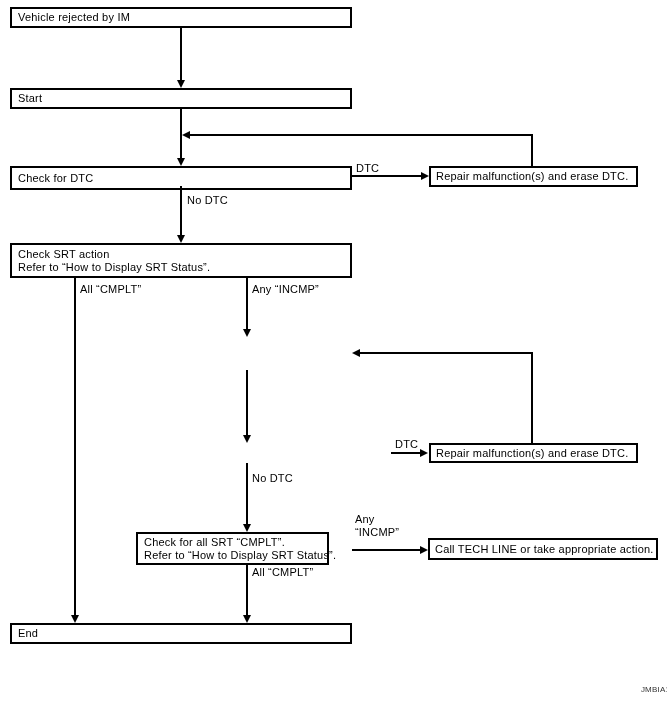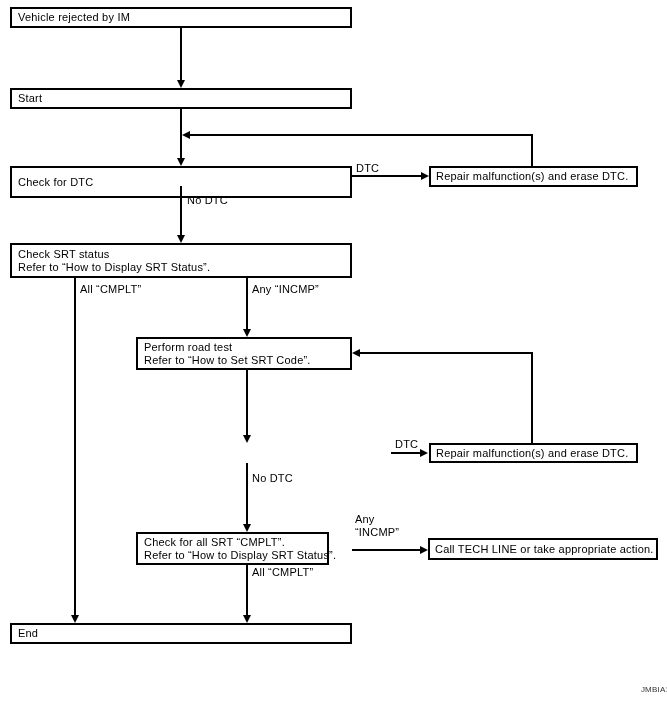--- a/index.html
+++ b/index.html
@@ -82,37 +82,33 @@
 <div id="canvas">
 
   <div class="box" style="left:10px; top:7px; width:342px; height:21px">
     <span>Vehicle rejected by IM</span>
   </div>
 
   <div class="box" style="left:10px; top:88px; width:342px; height:21px">
     <span>Start</span>
   </div>
 
-  <div class="box" style="left:10px; top:166px; width:342px; height:32px">
+  <div class="box" style="left:10px; top:166px; width:342px; height:24px">
     <span>Check for DTC</span>
   </div>
 
   <div class="box" style="left:429px; top:166px; width:209px; height:21px; padding-left:5px; padding-right:2px">
     <span>Repair malfunction(s) and erase DTC.</span>
   </div>
 
   <div class="box" style="left:10px; top:243px; width:342px; height:35px">
-    <span>Check SRT status</span>
+    <span>Check SRT action</span>
     <span>Refer to “How to Display SRT Status”.</span>
   </div>
 
-  <div class="box" style="left:136px; top:337px; width:216px; height:33px">
-    <span>Perform road test</span>
-    <span>Refer to “How to Set SRT Code”.</span>
-  </div>
 
 
   <div class="box" style="left:429px; top:443px; width:209px; height:20px; padding-left:5px; padding-right:2px">
     <span>Repair malfunction(s) and erase DTC.</span>
   </div>
 
   <div class="box" style="left:136px; top:532px; width:193px; height:33px">
     <span>Check for all SRT “CMPLT”.</span>
     <span>Refer to “How to Display SRT Status”.</span>
   </div>

